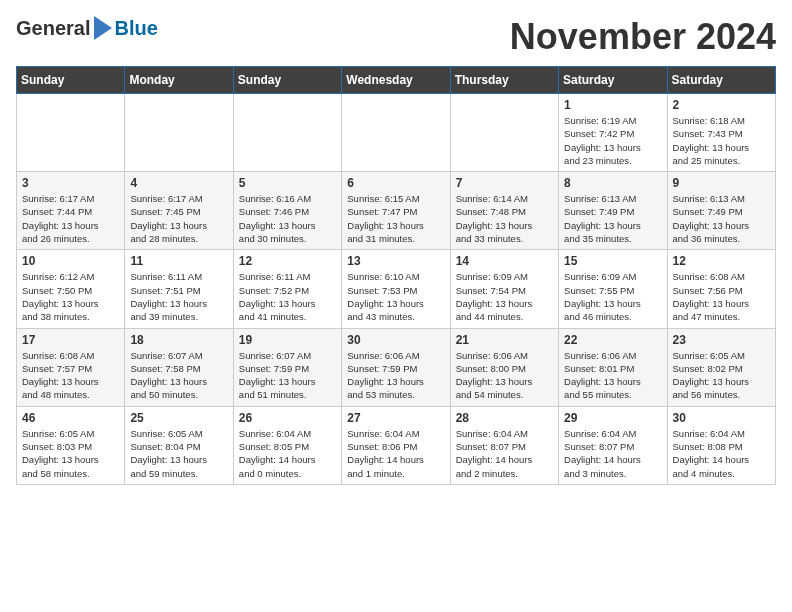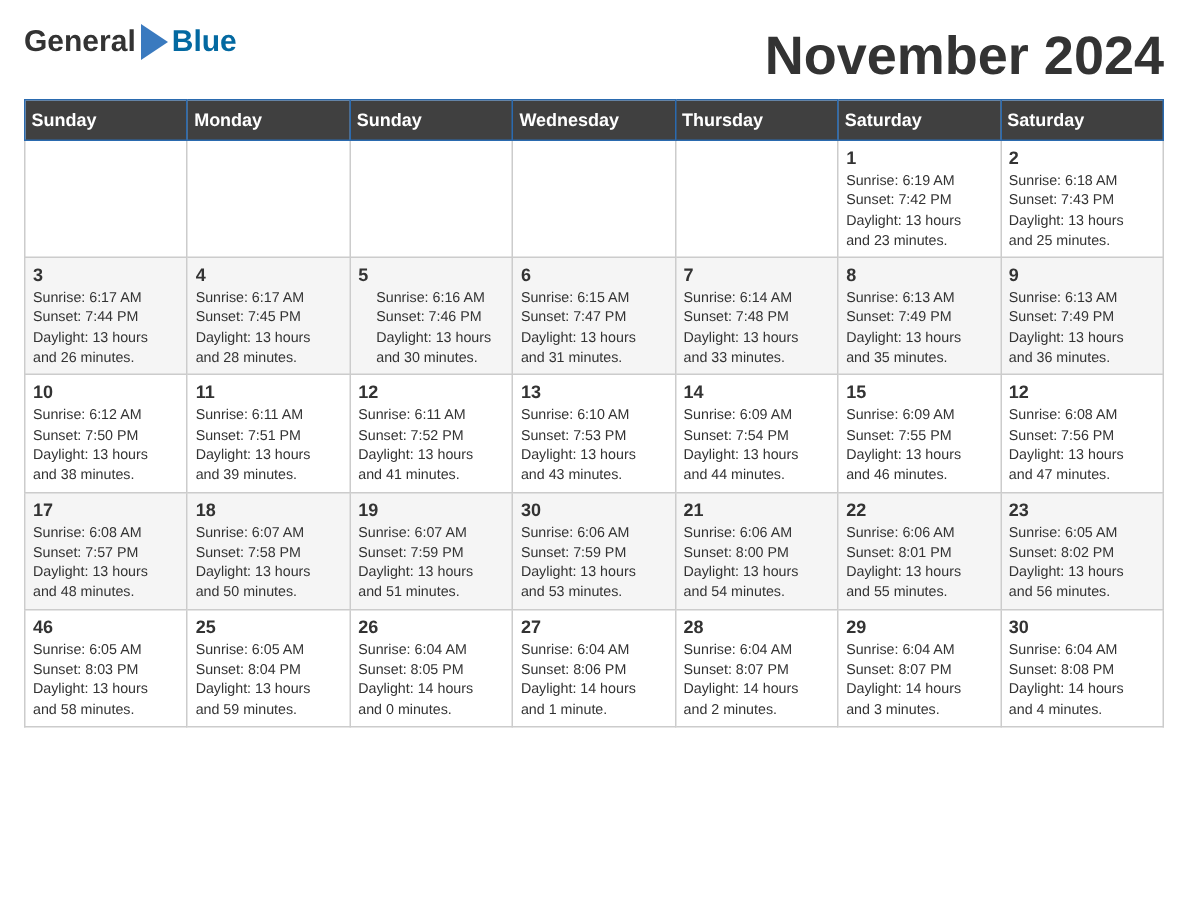--- a/index.html
+++ b/index.html
@@ -148,21 +148,21 @@
         </td>
         <td>
           <span class="day-num">4</span>
           <div class="day-info" style="white-space: pre-line;">Sunrise: 6:17 AM
 Sunset: 7:45 PM
 Daylight: 13 hours
 and 28 minutes.</div>
         </td>
         <td>
           <span class="day-num">5</span>
-          <div class="day-info" style="white-space: pre-line; margin-left: 12px;">Sunrise: 6:16 AM
+          <div class="day-info" style="white-space: pre-line;">Sunrise: 6:16 AM
 Sunset: 7:46 PM
 Daylight: 13 hours
 and 30 minutes.</div>
         </td>
         <td>
           <span class="day-num">6</span>
           <div class="day-info" style="white-space: pre-line;">Sunrise: 6:15 AM
 Sunset: 7:47 PM
 Daylight: 13 hours
 and 31 minutes.</div>

